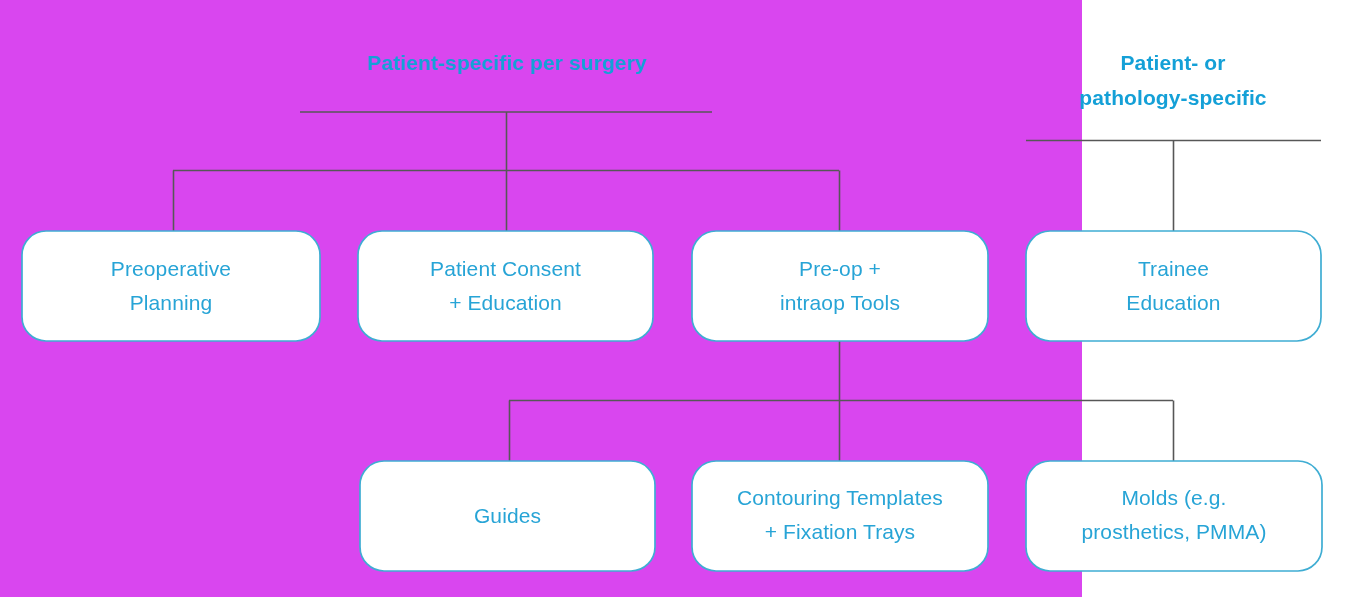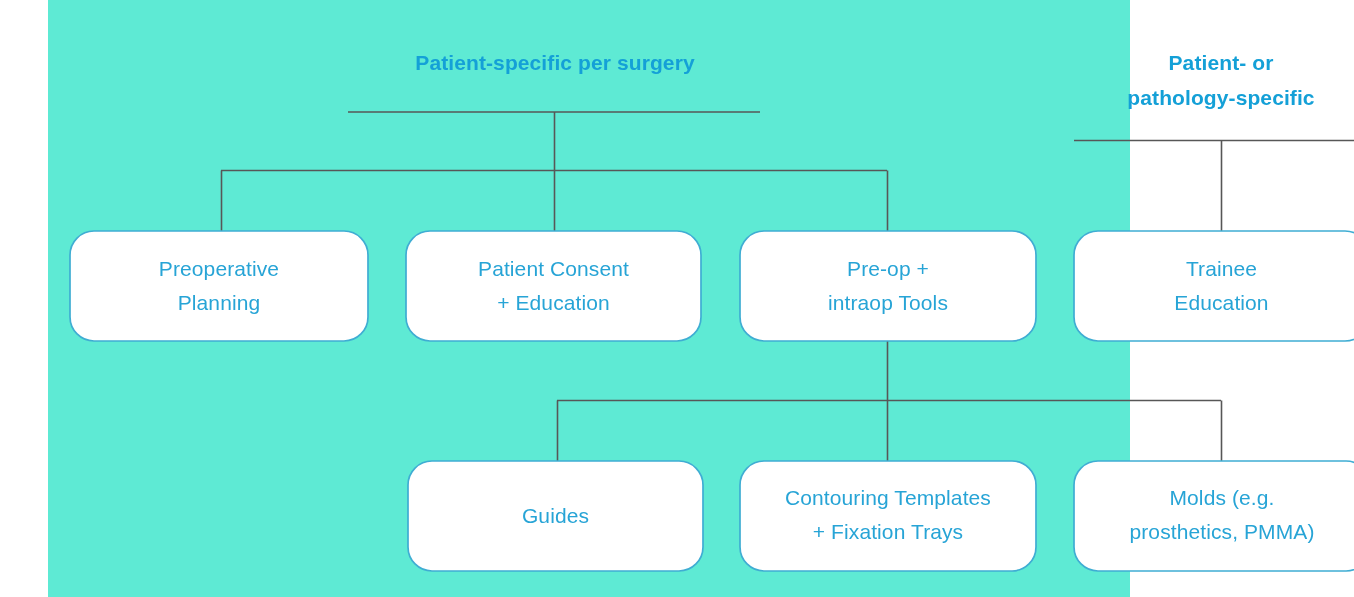--- a/index.html
+++ b/index.html
@@ -11,22 +11,21 @@
   body {
     width: 1354px;
     height: 597px;
     font-family: "Liberation Sans", sans-serif;
     overflow: hidden;
   }
   #diagram-root {
     position: relative;
     width: 1082px;
     height: 597px;
-    background: #5eead4;
-    margin-left: 48px;
+    background: #d946ef;
   }
   svg.diagram-canvas {
     position: absolute;
     top: 0;
     left: 0;
     width: 1354px;
     height: 597px;
     display: block;
   }
   .group-heading {

